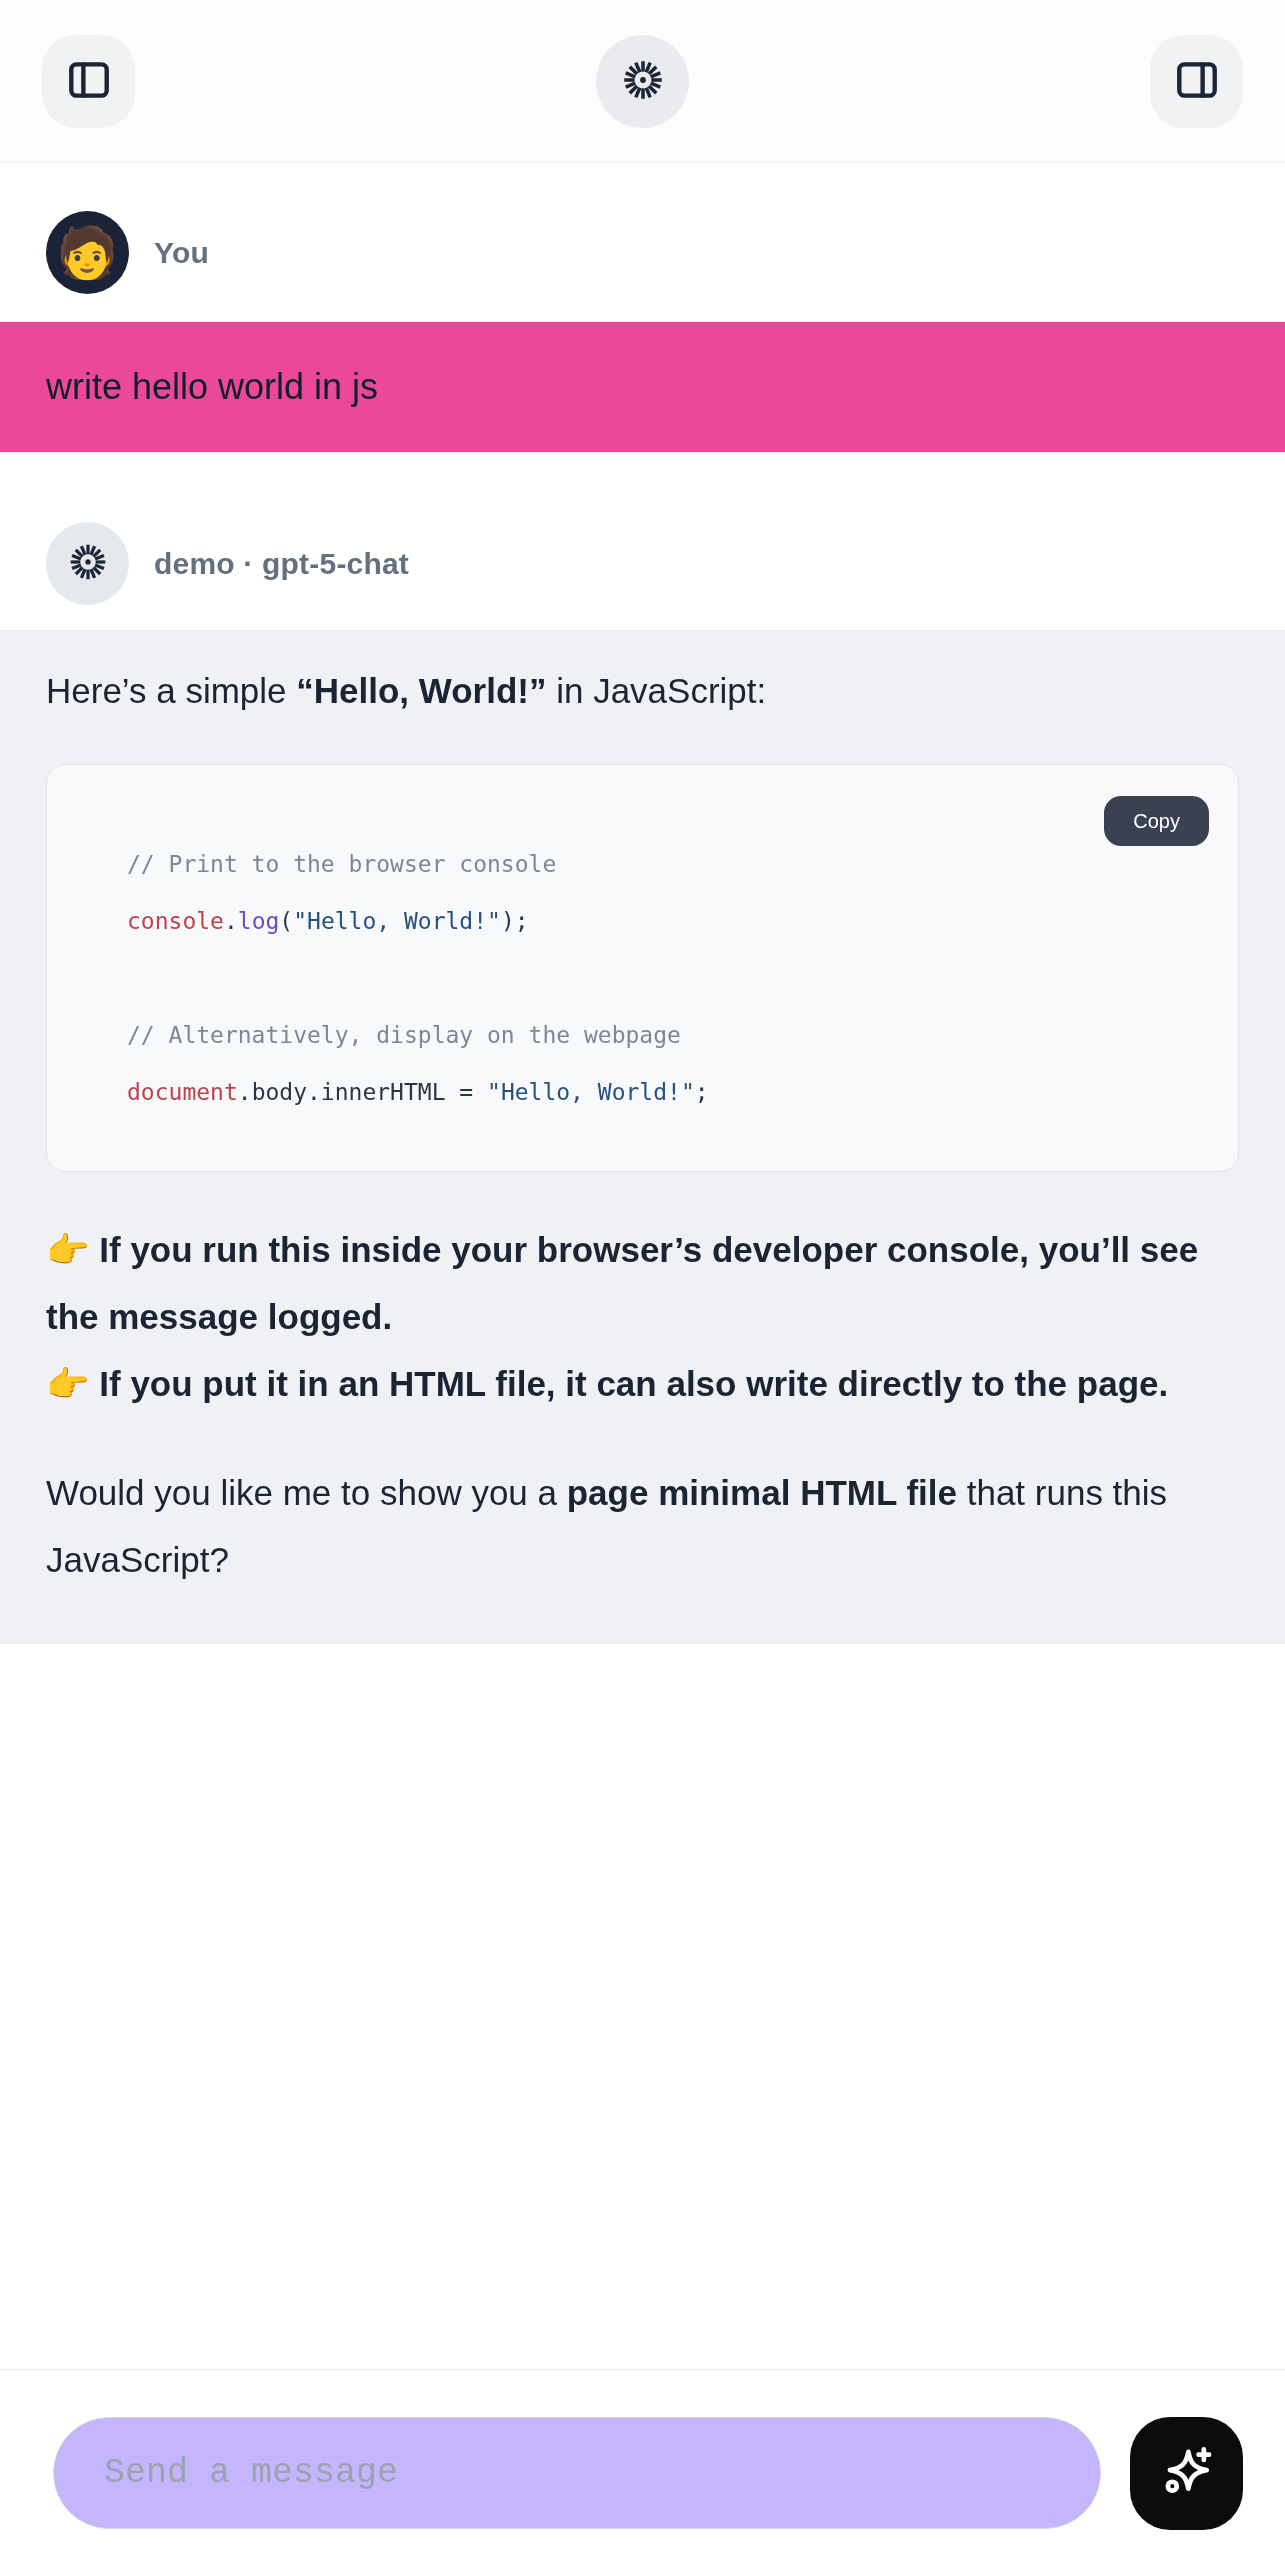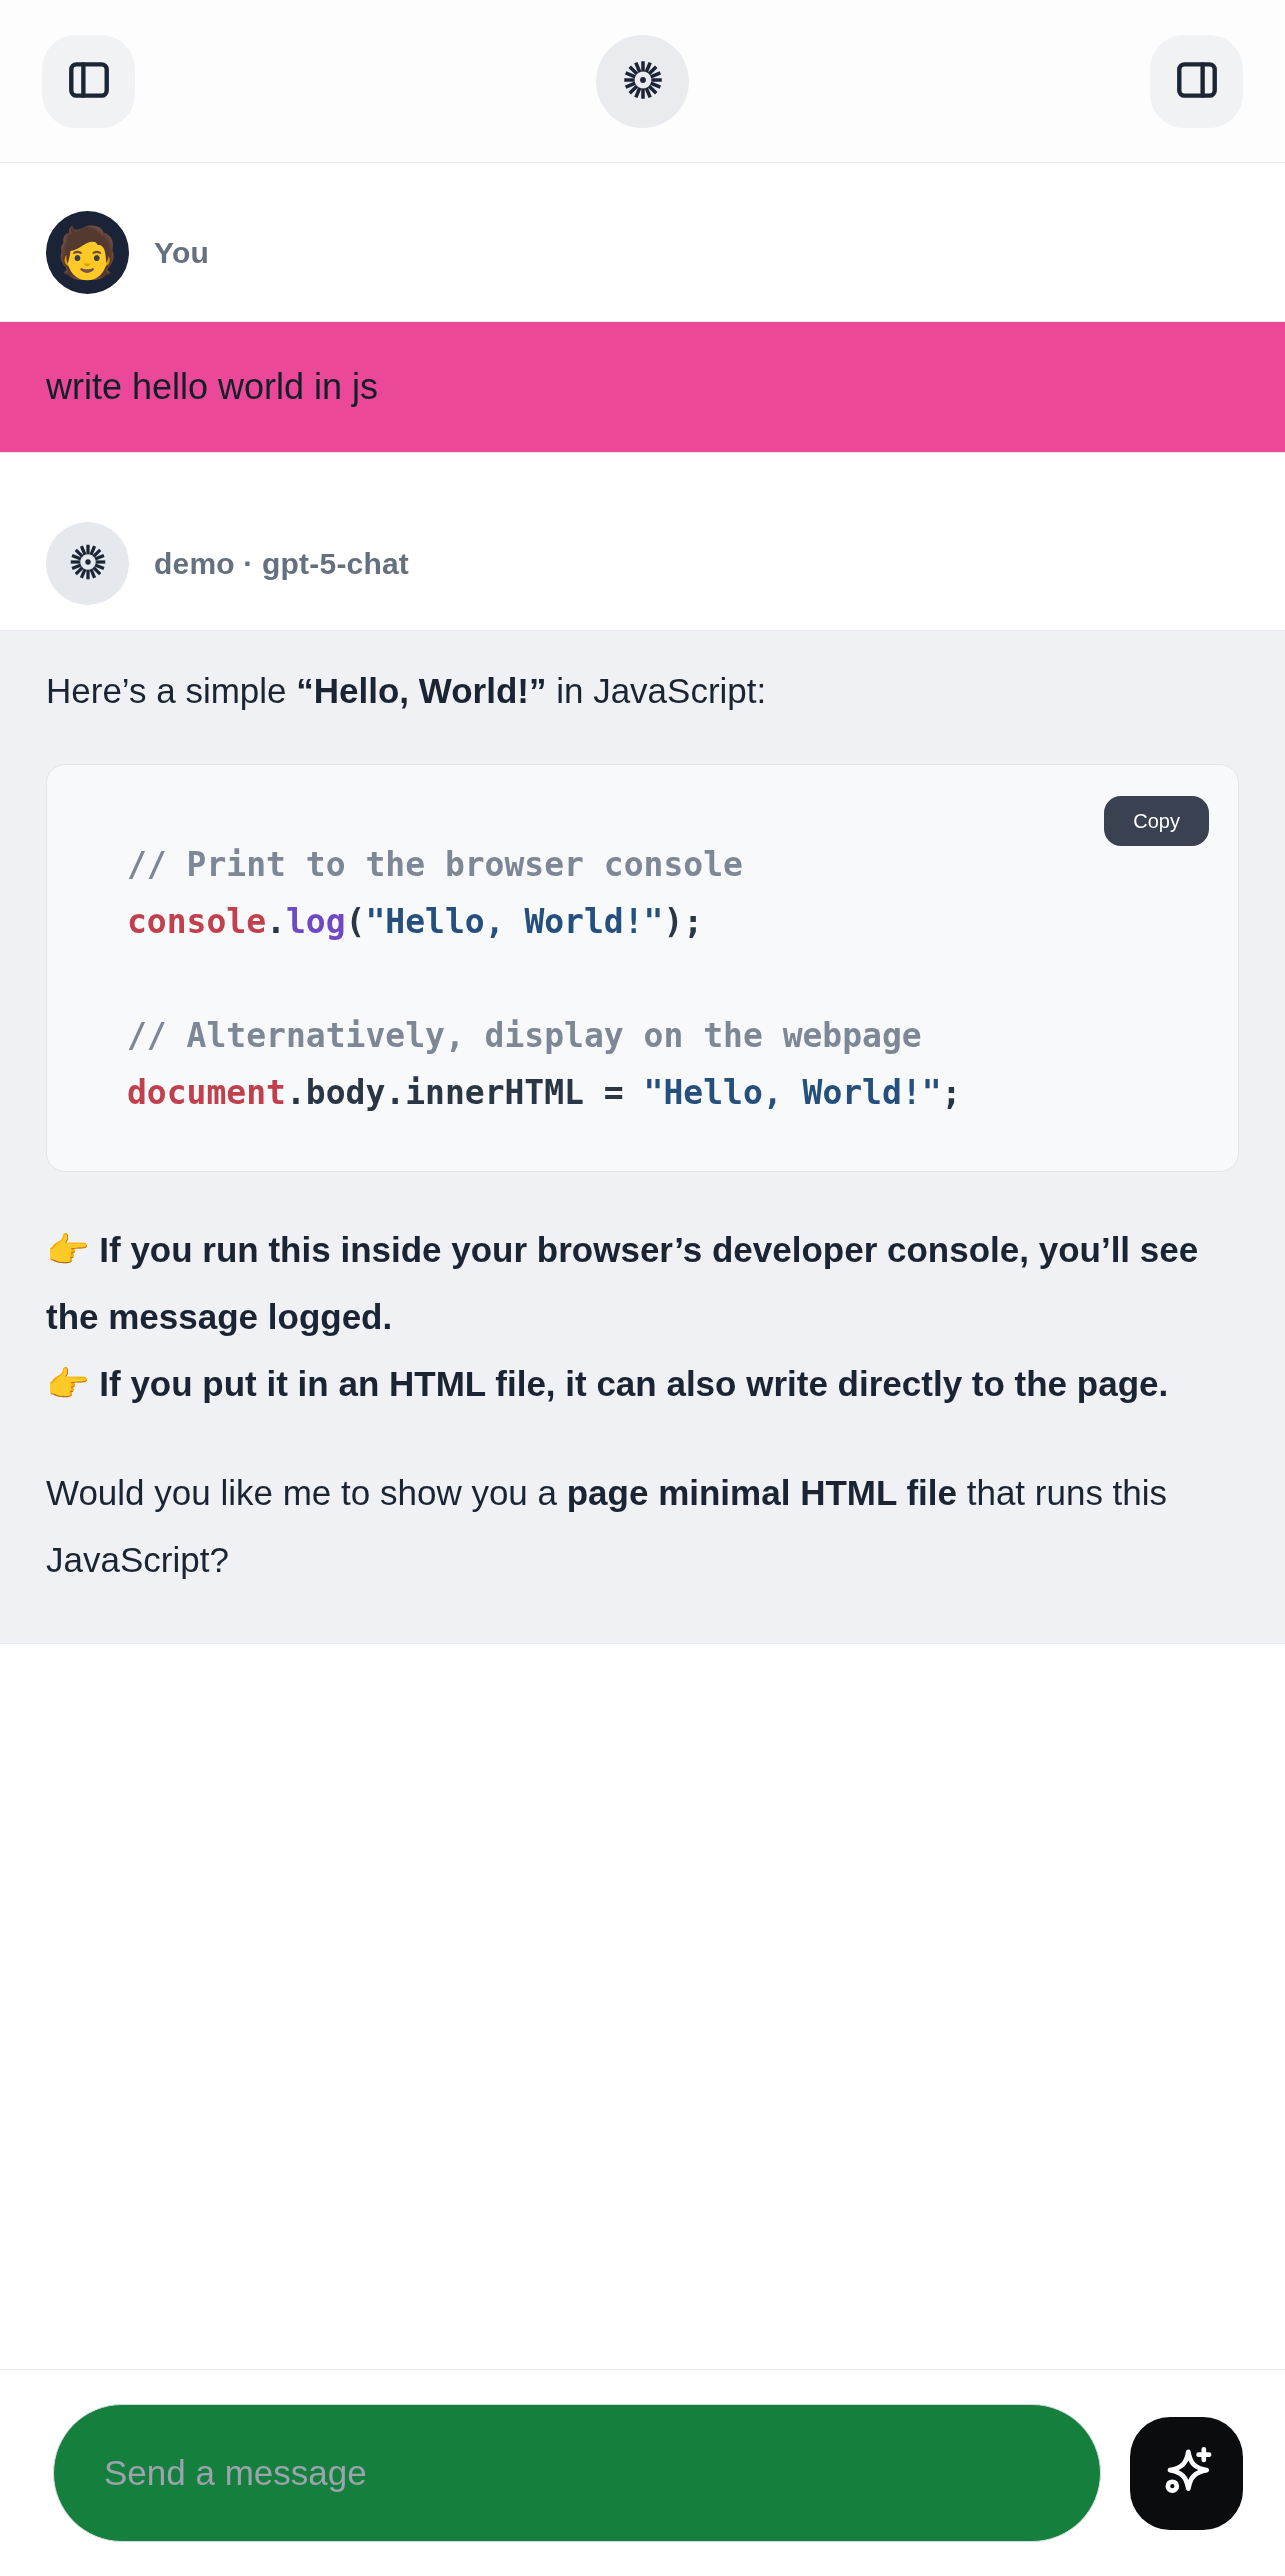--- a/index.html
+++ b/index.html
@@ -47,45 +47,44 @@
   .tip-line { display:block; }
   .question { margin-top:42px; }
   
   .code-card {
     position:relative; margin-top:46px; background:#f8f9fb;
     border:1.9px solid #e2e4e8; border-radius:19px;
   }
   .code-card pre {
     padding:71px 38px 50px 80px;
     font-family:"DejaVu Sans Mono","Liberation Mono",monospace;
-    font-size:33px; line-height:57px; color:#2a3644; white-space:pre;
+    font-size:23px; line-height:57px; color:#2a3644; white-space:pre;
     overflow:hidden;
-    font-weight:bold;
   }
   .code-line { height:57px; }
   .tok-comment { color:#7d8795; }
   .tok-builtin { color:#c0414d; }
   .tok-func    { color:#6f48c6; }
   .tok-string  { color:#25507d; }
   .tok-plain   { color:#2a3644; }
   .copy-btn {
     position:absolute; top:31px; right:29px; background:#3a4150; color:#ffffff;
     border:none; border-radius:17px; padding:13.4px 29px; font-size:20px;
     font-family:"Liberation Sans",sans-serif; cursor:pointer;
   }
   
   .footer {
     position:absolute; left:0; right:0; bottom:0; height:207px; background:#ffffff;
     border-top:1.9px solid #e8eaed; display:flex; align-items:center;
     padding:0 42px 0 53px; gap:29px;
   }
   .composer-input {
-    flex:1; height:138px; border:1.9px solid #d6dade; border-radius:69px;
-    font-family:Liberation Sans, sans-serif; font-size:35px; color:#1a242f;
-    padding:0 50px; background:#15803d; outline:none;
+    flex:1; height:112px; border:1.9px solid #d6dade; border-radius:69px;
+    font-family:Liberation Mono, monospace; font-size:35px; color:#1a242f;
+    padding:0 50px; background:#c4b5fd; outline:none;
   }
   .composer-input::placeholder { color:#9aa3ae; }
   .send-btn {
     width:113px; height:113px; border-radius:40px; background:#0b0c0e;
     border:none; display:flex; align-items:center; justify-content:center; cursor:pointer; flex:0 0 auto;
   }
   .send-btn svg { width:63px; height:63px; }
 </style>
 </head>
 <body>

